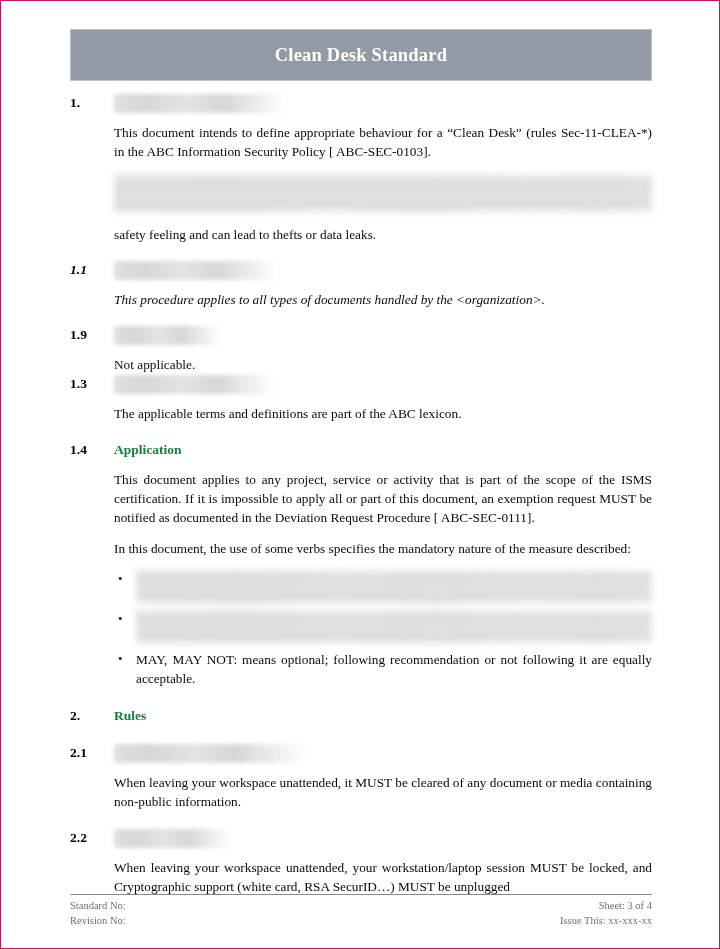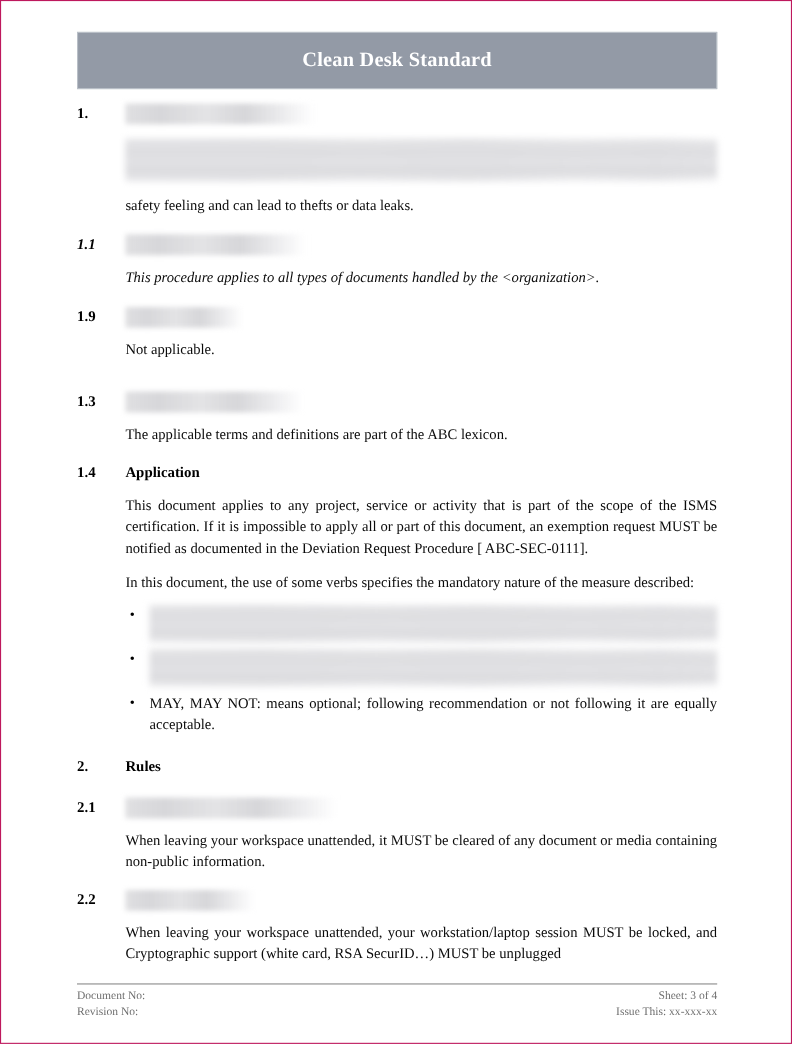--- a/index.html
+++ b/index.html
@@ -71,21 +71,21 @@
     width: 44px;
     flex: 0 0 44px;
     font-size: 13.5px;
     font-weight: bold;
     color: #000000;
     line-height: 1.45;
   }
   .head-text {
     font-size: 13.5px;
     font-weight: bold;
-    color: #000000;
+    color: #15803d;
     line-height: 1.45;
   }
 
   
   .blur {
     position: relative;
     height: 19px;
     background: linear-gradient(90deg,
         rgba(222,222,224,0.95) 0%,
         rgba(214,214,217,0.98) 18%,
@@ -181,38 +181,39 @@
     <div class="title-banner">
       <span class="title-text">Clean Desk Standard</span>
     </div>
 
     <div class="content">
         <div class="sec" style="margin-top: 0px;">
           <div class="sec-head">
             <div class="num">1.</div>
             <div class="blur" style="width: 175px; margin-top: 1px;"></div>
           </div>
+          <p class="para body-indent" style="margin-top: 9px;">This document intends to define appropriate behaviour for a “Clean Desk” (rules Sec-11-CLEA-*) in the ABC Information Security Policy [ ABC-SEC-0103].</p>
           <div class="blur-para body-indent" style="height: 39px; margin-top: 12px;"></div>
           <p class="para body-indent" style="margin-top: 12px;">safety feeling and can lead to thefts or data leaks.</p>
         </div>
         <div class="sec" style="margin-top: 16px; font-style: italic;">
           <div class="sec-head">
             <div class="num">1.1</div>
             <div class="blur" style="width: 167px; margin-top: 1px;"></div>
           </div>
           <p class="para body-indent" style="margin-top: 9px;">This procedure applies to all types of documents handled by the &lt;organization&gt;.</p>
         </div>
         <div class="sec" style="margin-top: 16px;">
           <div class="sec-head">
             <div class="num">1.9</div>
             <div class="blur" style="width: 109px; margin-top: 1px;"></div>
           </div>
           <p class="para body-indent" style="margin-top: 9px;">Not applicable.</p>
         </div>
-        <div class="sec" style="margin-top: 28px;">
+        <div class="sec" style="margin-top: 0;">
           <div class="sec-head">
             <div class="num">1.3</div>
             <div class="blur" style="width: 164px; margin-top: 1px;"></div>
           </div>
           <p class="para body-indent" style="margin-top: 9px;">The applicable terms and definitions are part of the ABC lexicon.</p>
         </div>
         <div class="sec" style="margin-top: 16px;">
           <div class="sec-head">
             <div class="num">1.4</div>
             <div class="head-text">Application</div>
@@ -249,21 +250,21 @@
           <div class="sec-head">
             <div class="num">2.2</div>
             <div class="blur" style="width: 119px; margin-top: 1px;"></div>
           </div>
           <p class="para body-indent" style="margin-top: 9px;">When leaving your workspace unattended, your workstation/laptop session MUST be locked, and Cryptographic support (white card, RSA SecurID…) MUST be unplugged</p>
         </div>
       </div>
 
     <div class="footer">
       <div class="footer-col-left">
-        <span class="footer-line">Document No:</span>
+        <span class="footer-line">Standard No:</span>
         <span class="footer-line">Revision No:</span>
       </div>
       <div class="footer-col-right">
         <span class="footer-line">Sheet: 3 of 4</span>
         <span class="footer-line">Issue This: xx-xxx-xx</span>
       </div>
     </div>
 
   </div>
 </div>

